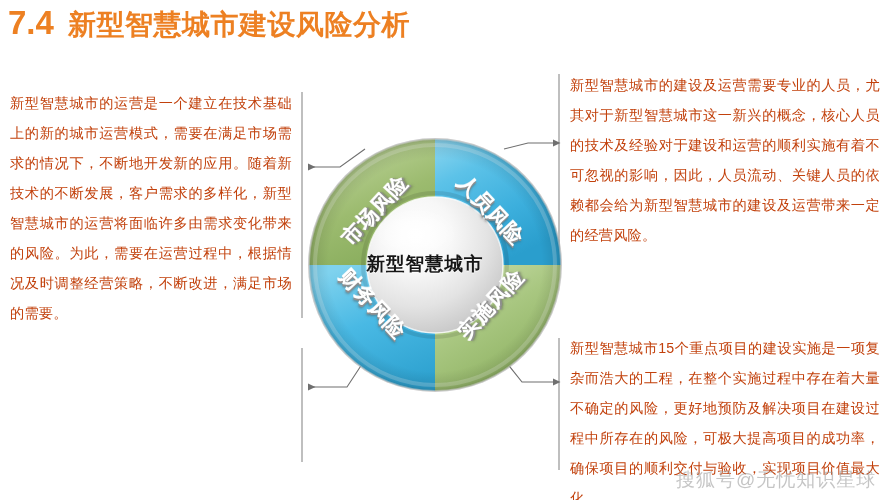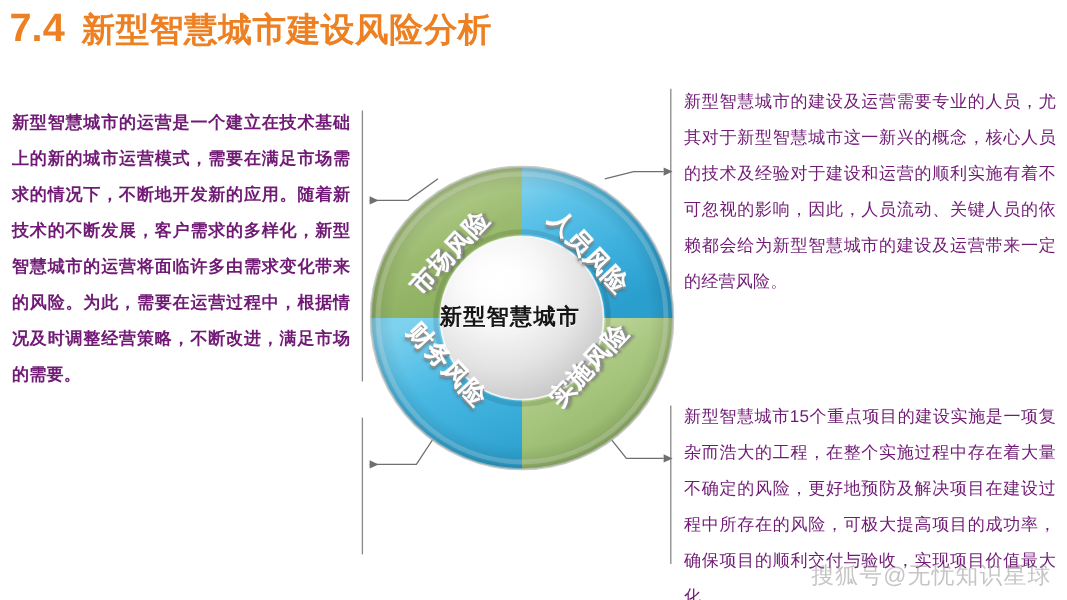--- a/index.html
+++ b/index.html
@@ -45,27 +45,27 @@
     color: #ED8022;
     letter-spacing: 0.5px;
     line-height: 1;
   }
 
   
   .body-para {
     position: absolute;
     font-size: 14.2px;
     line-height: 30px;
-    color: #701a75;
+    color: #c2410c;
     text-align: justify;
     text-justify: inter-character;
     letter-spacing: 0.2px;
     white-space: normal;
   }
-  #para-market   { left: 10px;  top: 88px;  width: 282px; font-weight: bold; }
+  #para-market   { left: 10px;  top: 88px;  width: 282px; }
   #para-finance  { left: 10px;  top: 350px; width: 282px; }
   #para-people   { left: 570px; top: 70px;  width: 310px; }
   #para-impl     { left: 570px; top: 333px; width: 310px; }
 
   
   #connectors {
     position: absolute;
     left: 0; top: 0;
     width: 889px; height: 500px;
     pointer-events: none;

